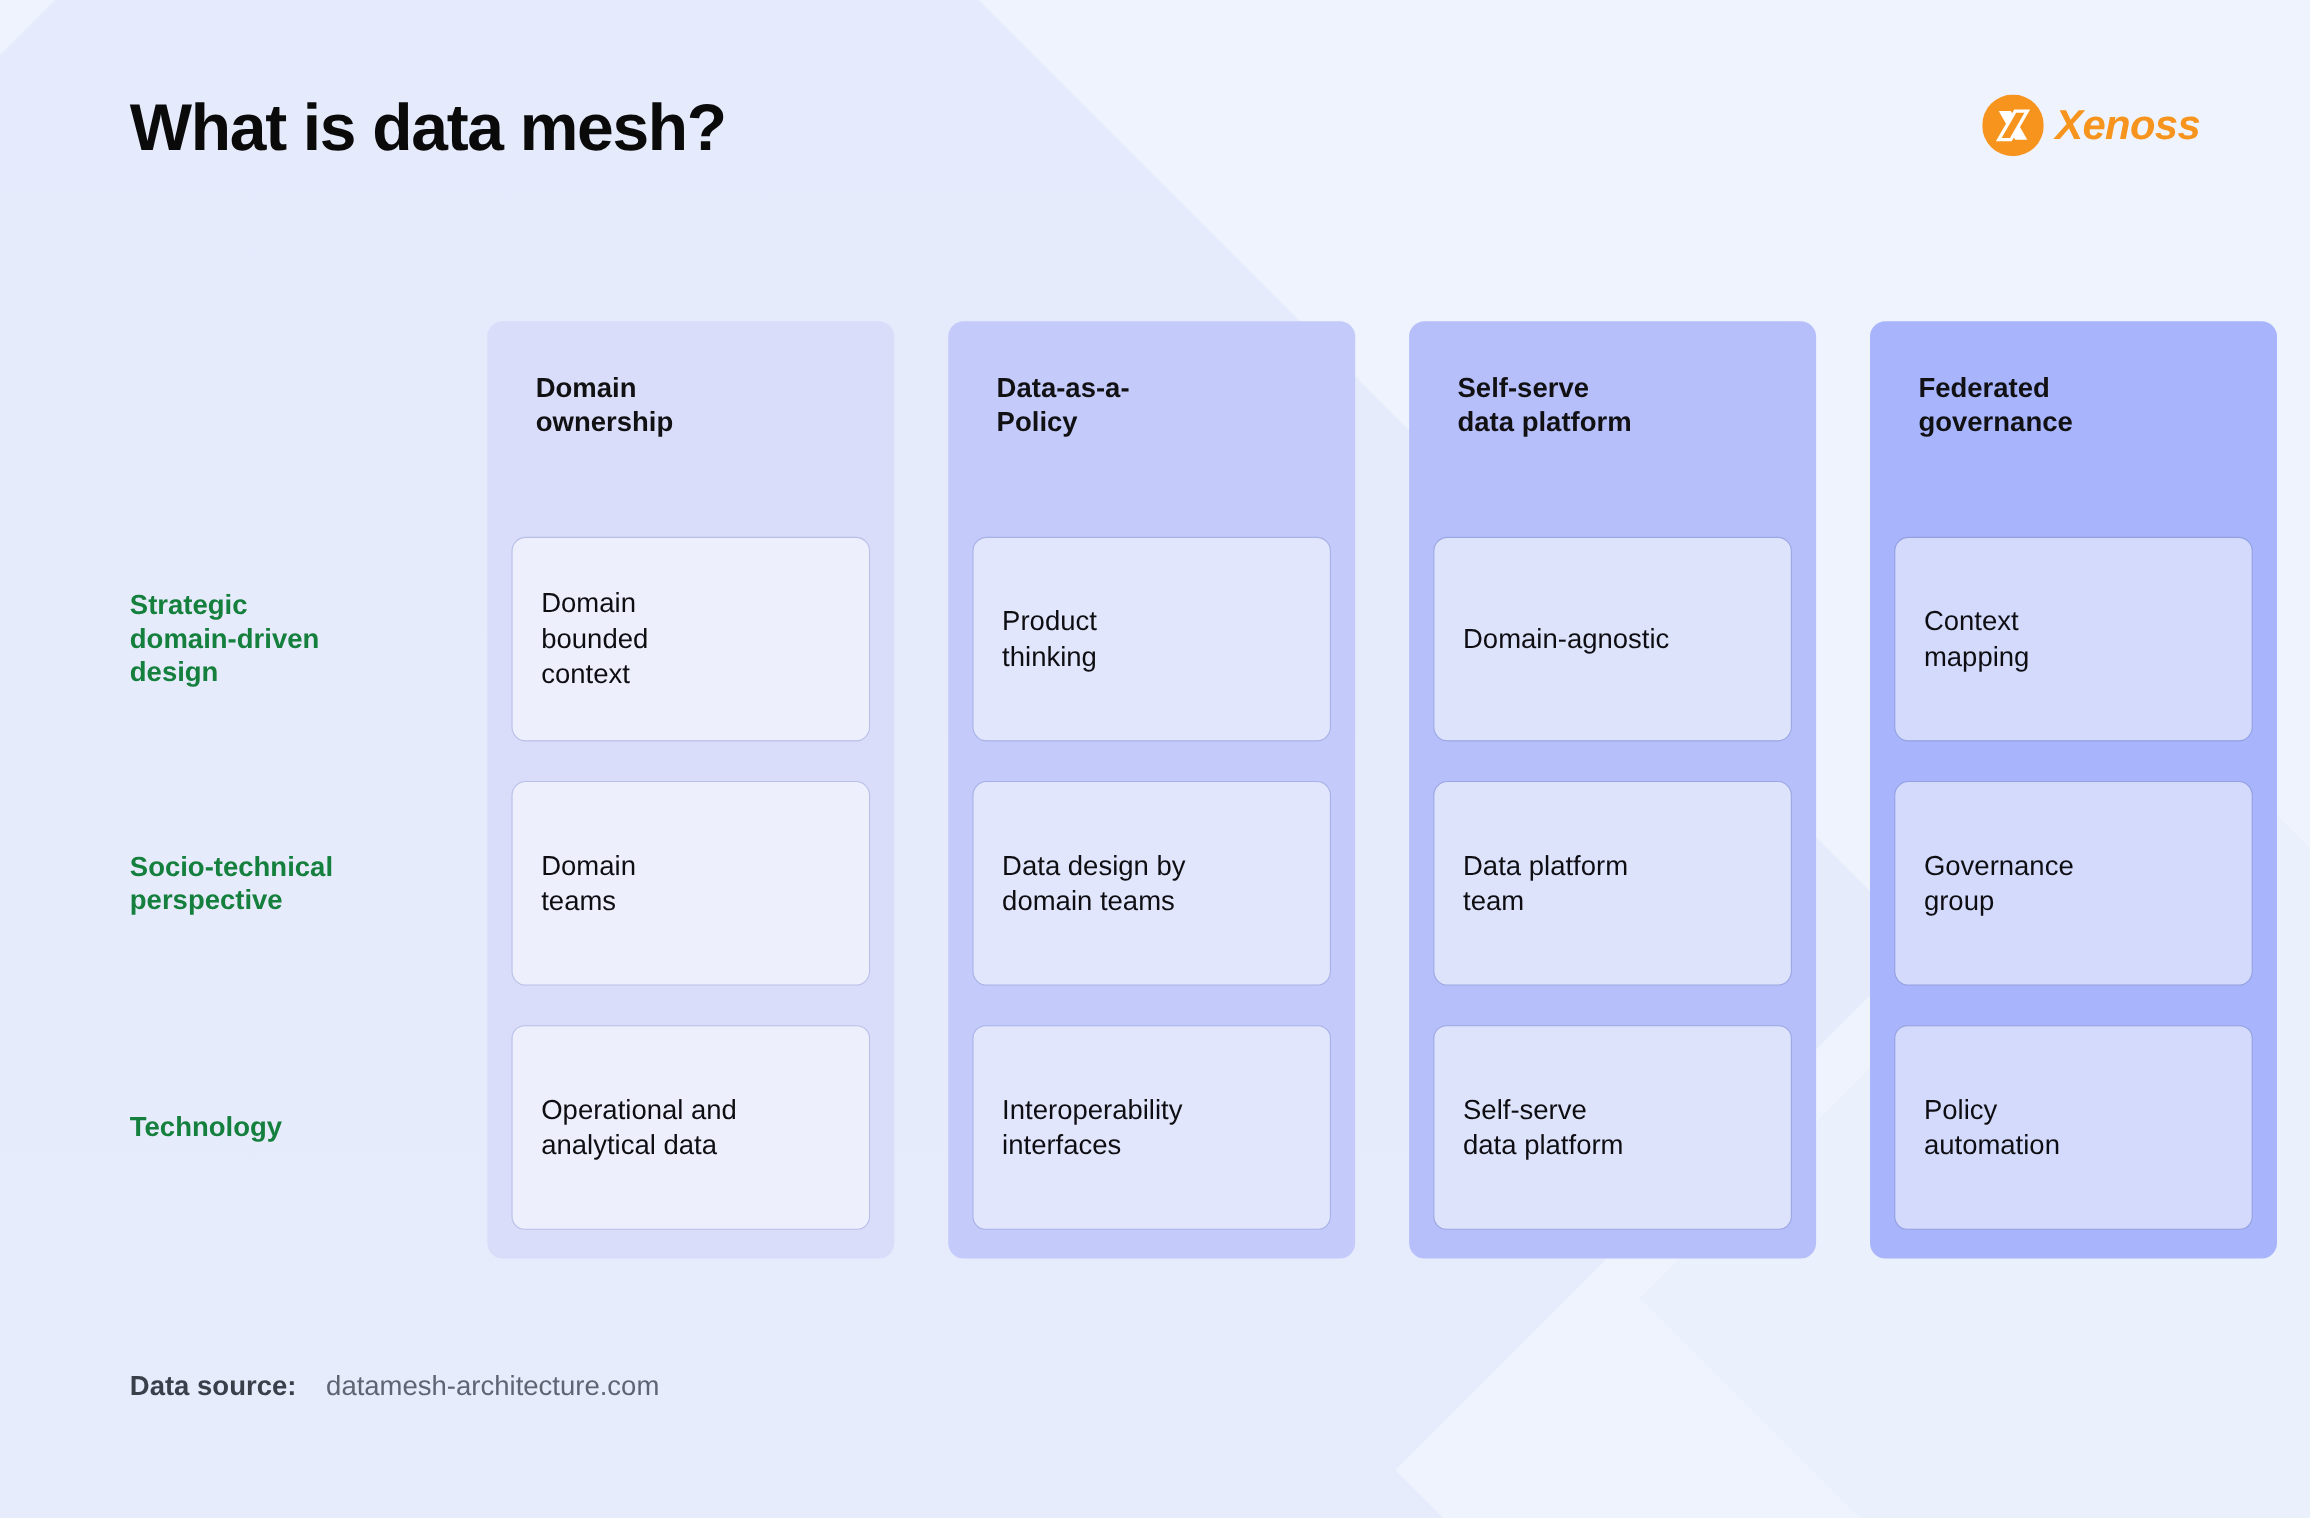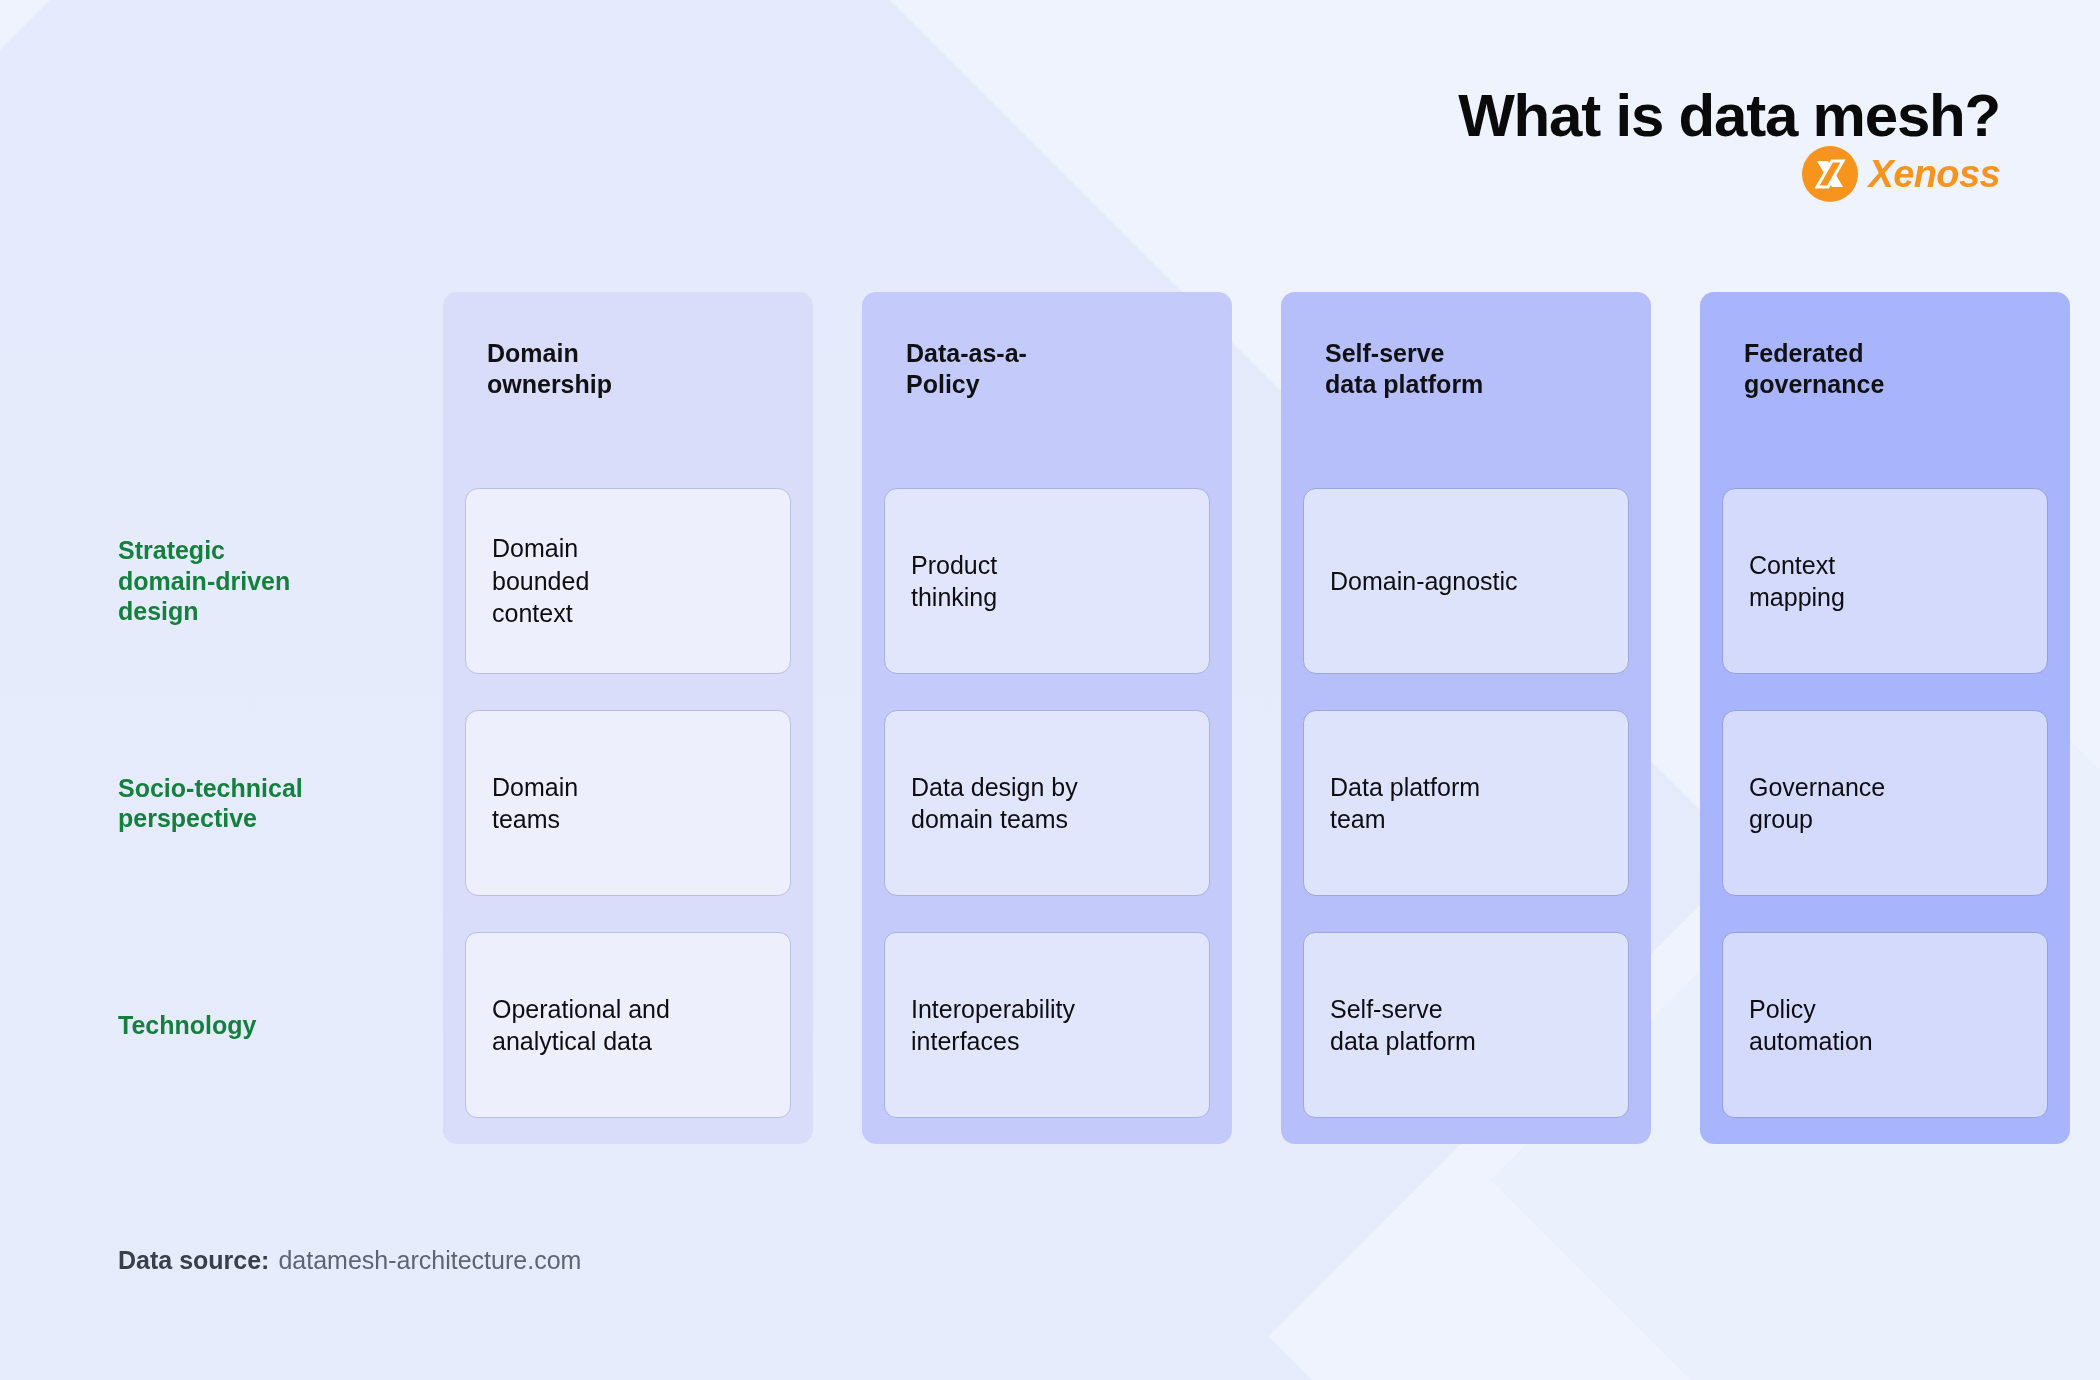--- a/index.html
+++ b/index.html
@@ -69,23 +69,22 @@
   }
 
   
   #header {
     position: absolute;
     top: 86px;
     left: 118px;
     right: 100px;
     height: 80px;
     display: flex;
-    align-items: flex-end;
+    align-items: flex-start;
     justify-content: space-between;
-    flex-direction: column;
   }
   #page-title {
     font-size: 60px;
     font-weight: 700;
     color: #0a0a0a;
     letter-spacing: -1.2px;
     line-height: 1;
   }
 
   #brand-logo {
@@ -202,21 +201,21 @@
 
   
   #footer {
     position: absolute;
     left: 118px;
     top: 1245px;
     font-size: 25px;
     line-height: 1.2;
     display: flex;
     align-items: baseline;
-    gap: 9px;
+    gap: 27px;
   }
   #footer-label { font-weight: 700; color: #3a3f4a; }
   #footer-value { font-weight: 400; color: #5d6472; }
 </style>
 </head>
 <body>
 
 <div id="bg-layer">
   <div class="diag-band diag-main"></div>
   <div class="diag-band diag-right"></div>

